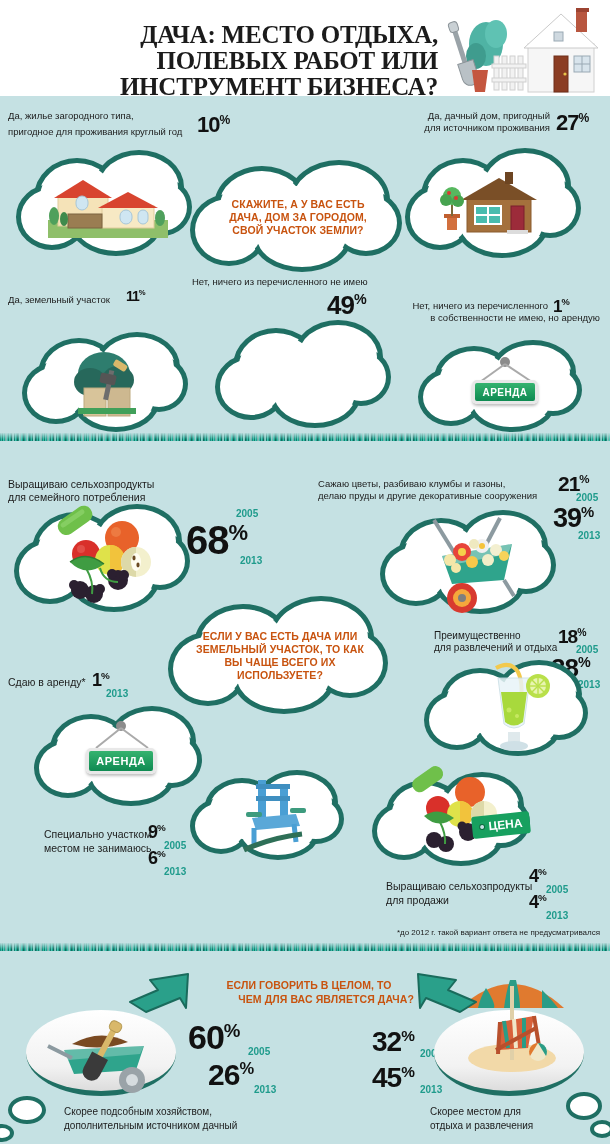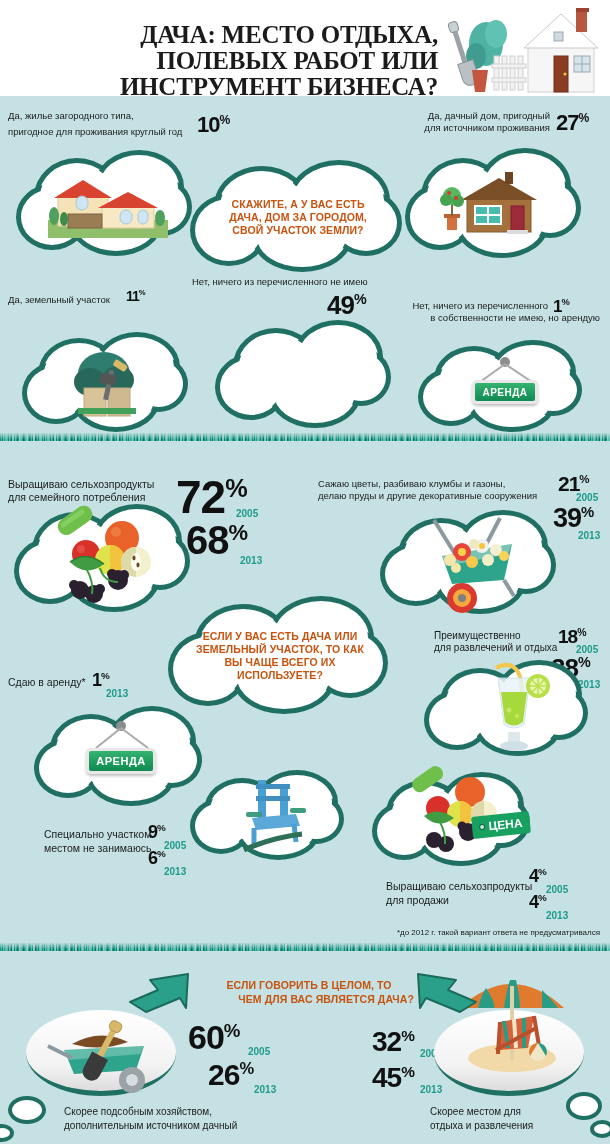--- a/index.html
+++ b/index.html
@@ -341,21 +341,20 @@
       <line x1="43" y1="8" x2="70" y2="26" stroke="#aaa" stroke-width="2"></line>
     </svg>
     <div class="sign" style="left:54px; top:40px; width:66px; height:24px; font-size:10px;">АРЕНДА</div>
   </div>
 
   <div class="band band-2"></div>
   <div class="grass grass-2"></div>
 
   <div class="lbl" style="left:8px; top:478px; width:220px; font-size:10.5px; line-height:13px;">Выращиваю сельхозпродукты</div>
   <div class="lbl" style="left:8px; top:491px; width:220px; font-size:10.5px; line-height:13px;">для семейного потребления</div>
-  <div class="pct" style="left:176px; top:470px; font-size:46px;"><span>72</span><span class="sym">%</span></div>
   <div class="yr" style="left:236px; top:508px;">2005</div>
   <div class="pct" style="left:186px; top:518px; font-size:40px;"><span>68</span><span class="sym">%</span></div>
   <div class="yr" style="left:240px; top:555px;">2013</div>
 
   <div class="cloud-wrap" style="left:14px; top:504px; width:180px; height:112px;">
     <div class="blob" style="left:18px; top:8px; width:86px; height:76px;"></div>
     <div class="blob" style="left:78px; top:0px; width:90px; height:74px;"></div>
     <div class="blob" style="left:0px; top:34px; width:72px; height:66px;"></div>
     <div class="blob" style="left:54px; top:40px; width:92px; height:68px;"></div>
     <div class="blob" style="left:116px; top:28px; width:60px; height:58px;"></div>

